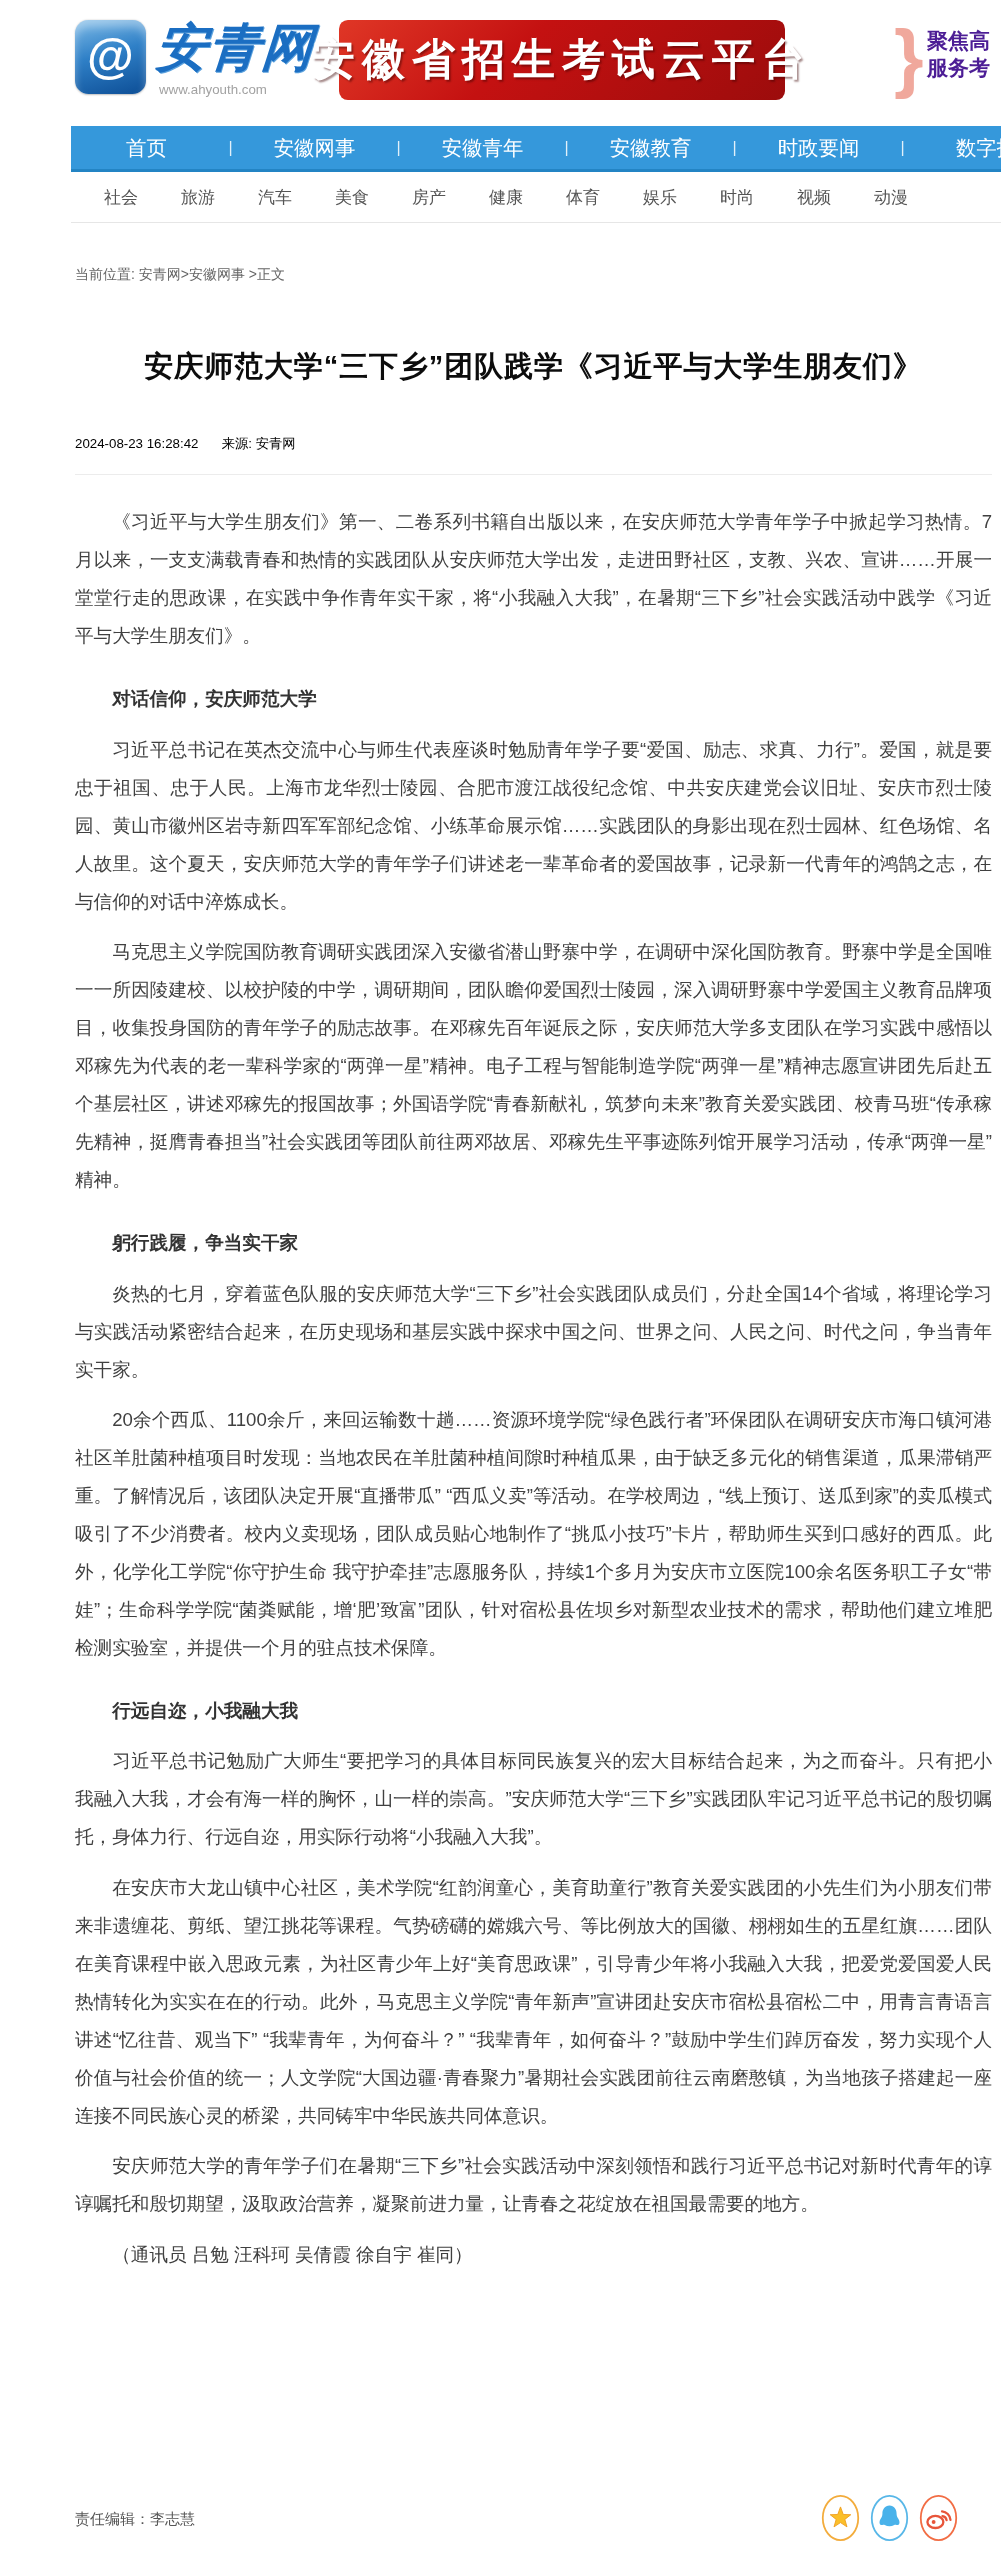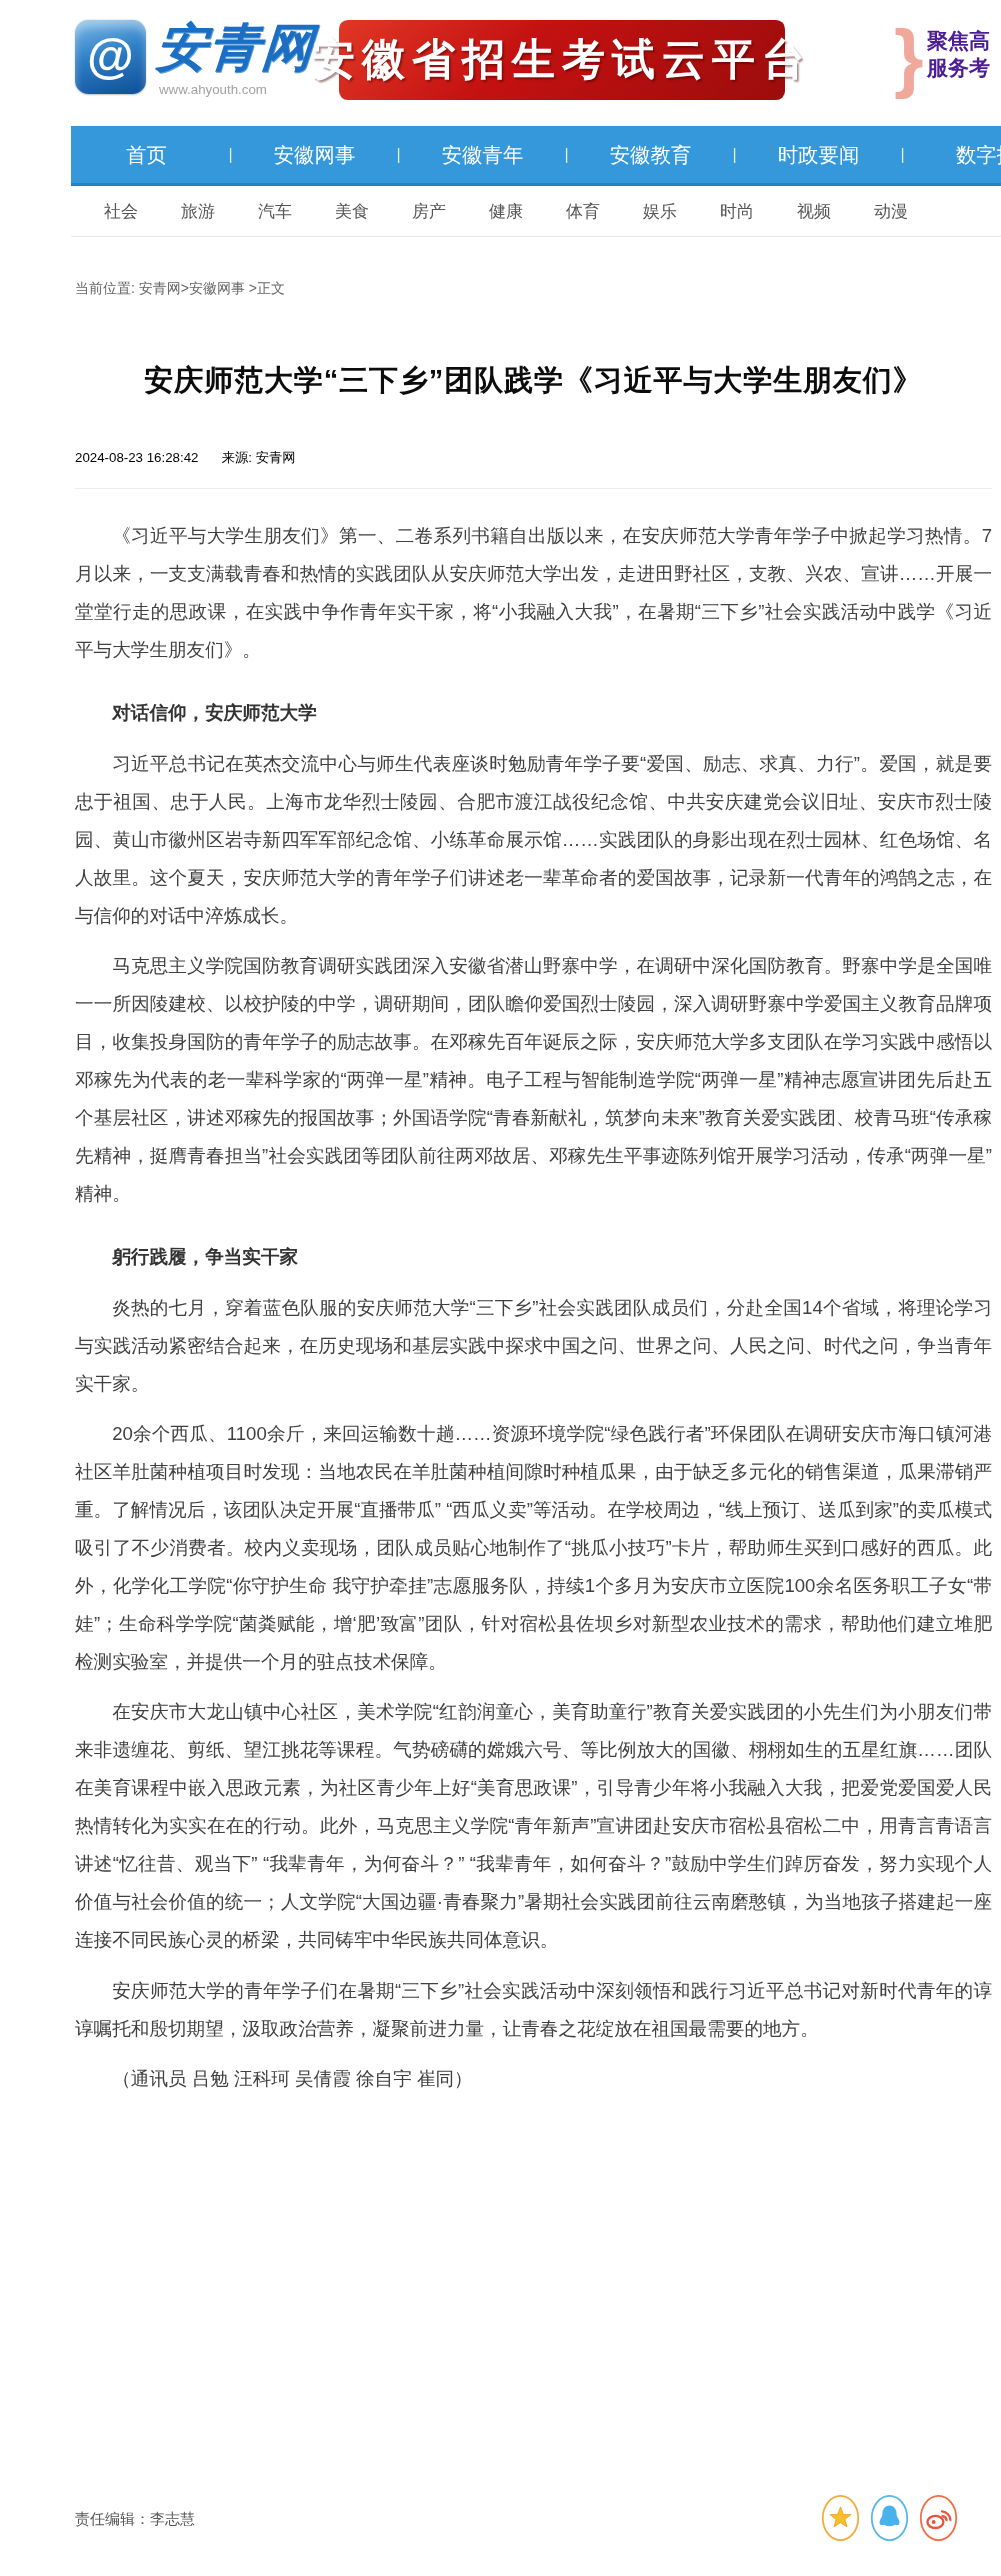--- a/index.html
+++ b/index.html
@@ -23,21 +23,21 @@
     background: linear-gradient(135deg, #e03726 0%, #c41111 40%, #9c0c0c 100%);
     display: flex; align-items: center; justify-content: center; }
   .banner-text { color: #fff; font-size: 43px; font-weight: bold; letter-spacing: 7px;
     text-shadow: 1.8px 1.8px 1.8px rgba(60,0,0,.45); white-space: nowrap; }
   .banner-brace { position: absolute; left: 894px; top: 12.4px; font-size: 76px; line-height: 89px;
     color: #f0a89c; font-weight: bold; }
   .banner-side { position: absolute; left: 927px; top: 26.6px; font-size: 21px; font-weight: bold;
     color: #4c1d95; line-height: 27.5px; white-space: nowrap; }
 
   
-  .nav { margin-left: 71px; height: 60px; background: #3598db; border-bottom: 3.5px solid #2384c4;
+  .nav { margin-left: 71px; height: 46px; background: #3598db; border-bottom: 3.5px solid #2384c4;
     display: flex; align-items: center; overflow: hidden; }
   .nav-item { flex: 0 0 151px; text-align: center; color: #fff; font-size: 20.4px; cursor: pointer;
     white-space: nowrap; }
   .nav-sep { flex: 0 0 17px; text-align: center; color: rgba(255,255,255,.85); font-size: 16px; }
 
   
   .subnav { margin-left: 71px; height: 51px; background: #fff; border-bottom: 0.9px solid #e6e6e6;
     display: flex; align-items: center; padding-left: 33px; gap: 43px; overflow: hidden; text-align: center; }
   .subnav-item { font-size: 17px; color: #555; cursor: pointer; white-space: nowrap; }
 
@@ -127,20 +127,22 @@
     </div>
     <div class="divider"></div>
     <div class="article-body" id="article-body">
         <p class="para">《习近平与大学生朋友们》第一、二卷系列书籍自出版以来，在安庆师范大学青年学子中掀起学习热情。7月以来，一支支满载青春和热情的实践团队从安庆师范大学出发，走进田野社区，支教、兴农、宣讲……开展一堂堂行走的思政课，在实践中争作青年实干家，将“小我融入大我”，在暑期“三下乡”社会实践活动中践学《习近平与大学生朋友们》。</p>
         <h3 class="subhead">对话信仰，安庆师范大学</h3>
         <p class="para">习近平总书记在英杰交流中心与师生代表座谈时勉励青年学子要“爱国、励志、求真、力行”。爱国，就是要忠于祖国、忠于人民。上海市龙华烈士陵园、合肥市渡江战役纪念馆、中共安庆建党会议旧址、安庆市烈士陵园、黄山市徽州区岩寺新四军军部纪念馆、小练革命展示馆……实践团队的身影出现在烈士园林、红色场馆、名人故里。这个夏天，安庆师范大学的青年学子们讲述老一辈革命者的爱国故事，记录新一代青年的鸿鹄之志，在与信仰的对话中淬炼成长。</p>
         <p class="para">马克思主义学院国防教育调研实践团深入安徽省潜山野寨中学，在调研中深化国防教育。野寨中学是全国唯一一所因陵建校、以校护陵的中学，调研期间，团队瞻仰爱国烈士陵园，深入调研野寨中学爱国主义教育品牌项目，收集投身国防的青年学子的励志故事。在邓稼先百年诞辰之际，安庆师范大学多支团队在学习实践中感悟以邓稼先为代表的老一辈科学家的“两弹一星”精神。电子工程与智能制造学院“两弹一星”精神志愿宣讲团先后赴五个基层社区，讲述邓稼先的报国故事；外国语学院“青春新献礼，筑梦向未来”教育关爱实践团、校青马班“传承稼先精神，挺膺青春担当”社会实践团等团队前往两邓故居、邓稼先生平事迹陈列馆开展学习活动，传承“两弹一星”精神。</p>
         <h3 class="subhead">躬行践履，争当实干家</h3>
         <p class="para">炎热的七月，穿着蓝色队服的安庆师范大学“三下乡”社会实践团队成员们，分赴全国14个省域，将理论学习与实践活动紧密结合起来，在历史现场和基层实践中探求中国之问、世界之问、人民之问、时代之问，争当青年实干家。</p>
         <p class="para">20余个西瓜、1100余斤，来回运输数十趟……资源环境学院“绿色践行者”环保团队在调研安庆市海口镇河港社区羊肚菌种植项目时发现：当地农民在羊肚菌种植间隙时种植瓜果，由于缺乏多元化的销售渠道，瓜果滞销严重。了解情况后，该团队决定开展“直播带瓜” “西瓜义卖”等活动。在学校周边，“线上预订、送瓜到家”的卖瓜模式吸引了不少消费者。校内义卖现场，团队成员贴心地制作了“挑瓜小技巧”卡片，帮助师生买到口感好的西瓜。此外，化学化工学院“你守护生命 我守护牵挂”志愿服务队，持续1个多月为安庆市立医院100余名医务职工子女“带娃”；生命科学学院“菌粪赋能，增‘肥’致富”团队，针对宿松县佐坝乡对新型农业技术的需求，帮助他们建立堆肥检测实验室，并提供一个月的驻点技术保障。</p>
+        <h3 class="subhead">行远自迩，小我融大我</h3>
+        <p class="para">习近平总书记勉励广大师生“要把学习的具体目标同民族复兴的宏大目标结合起来，为之而奋斗。只有把小我融入大我，才会有海一样的胸怀，山一样的崇高。”安庆师范大学“三下乡”实践团队牢记习近平总书记的殷切嘱托，身体力行、行远自迩，用实际行动将“小我融入大我”。</p>
         <p class="para">在安庆市大龙山镇中心社区，美术学院“红韵润童心，美育助童行”教育关爱实践团的小先生们为小朋友们带来非遗缠花、剪纸、望江挑花等课程。气势磅礴的嫦娥六号、等比例放大的国徽、栩栩如生的五星红旗……团队在美育课程中嵌入思政元素，为社区青少年上好“美育思政课”，引导青少年将小我融入大我，把爱党爱国爱人民热情转化为实实在在的行动。此外，马克思主义学院“青年新声”宣讲团赴安庆市宿松县宿松二中，用青言青语言讲述“忆往昔、观当下” “我辈青年，为何奋斗？” “我辈青年，如何奋斗？”鼓励中学生们踔厉奋发，努力实现个人价值与社会价值的统一；人文学院“大国边疆·青春聚力”暑期社会实践团前往云南磨憨镇，为当地孩子搭建起一座连接不同民族心灵的桥梁，共同铸牢中华民族共同体意识。</p>
         <p class="para">安庆师范大学的青年学子们在暑期“三下乡”社会实践活动中深刻领悟和践行习近平总书记对新时代青年的谆谆嘱托和殷切期望，汲取政治营养，凝聚前进力量，让青春之花绽放在祖国最需要的地方。</p>
         <p class="para">（通讯员 吕勉 汪科珂 吴倩霞 徐自宇 崔同）</p>
       </div>
   </div>
 
   <div class="footer">
     <div class="editor">责任编辑：李志慧</div>
     <div class="share">
       <span>

